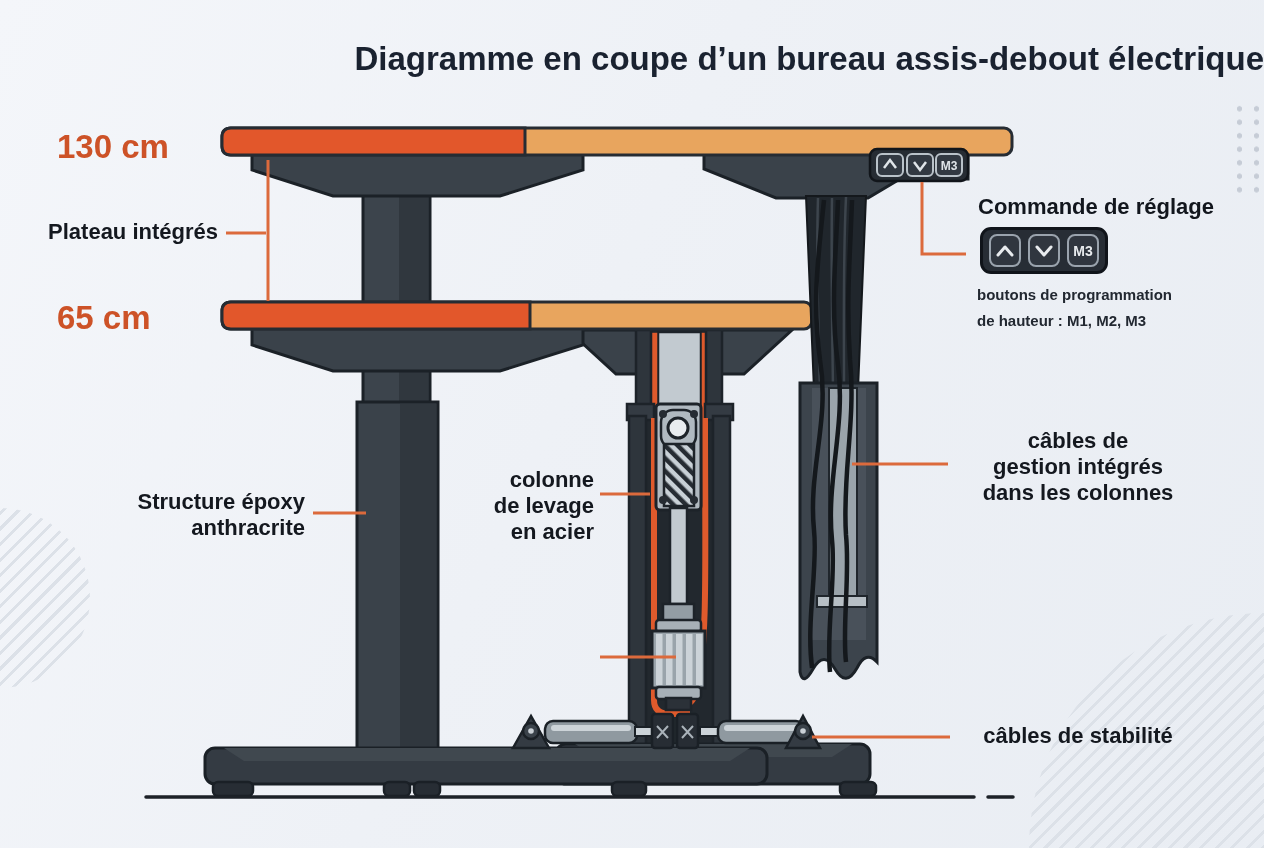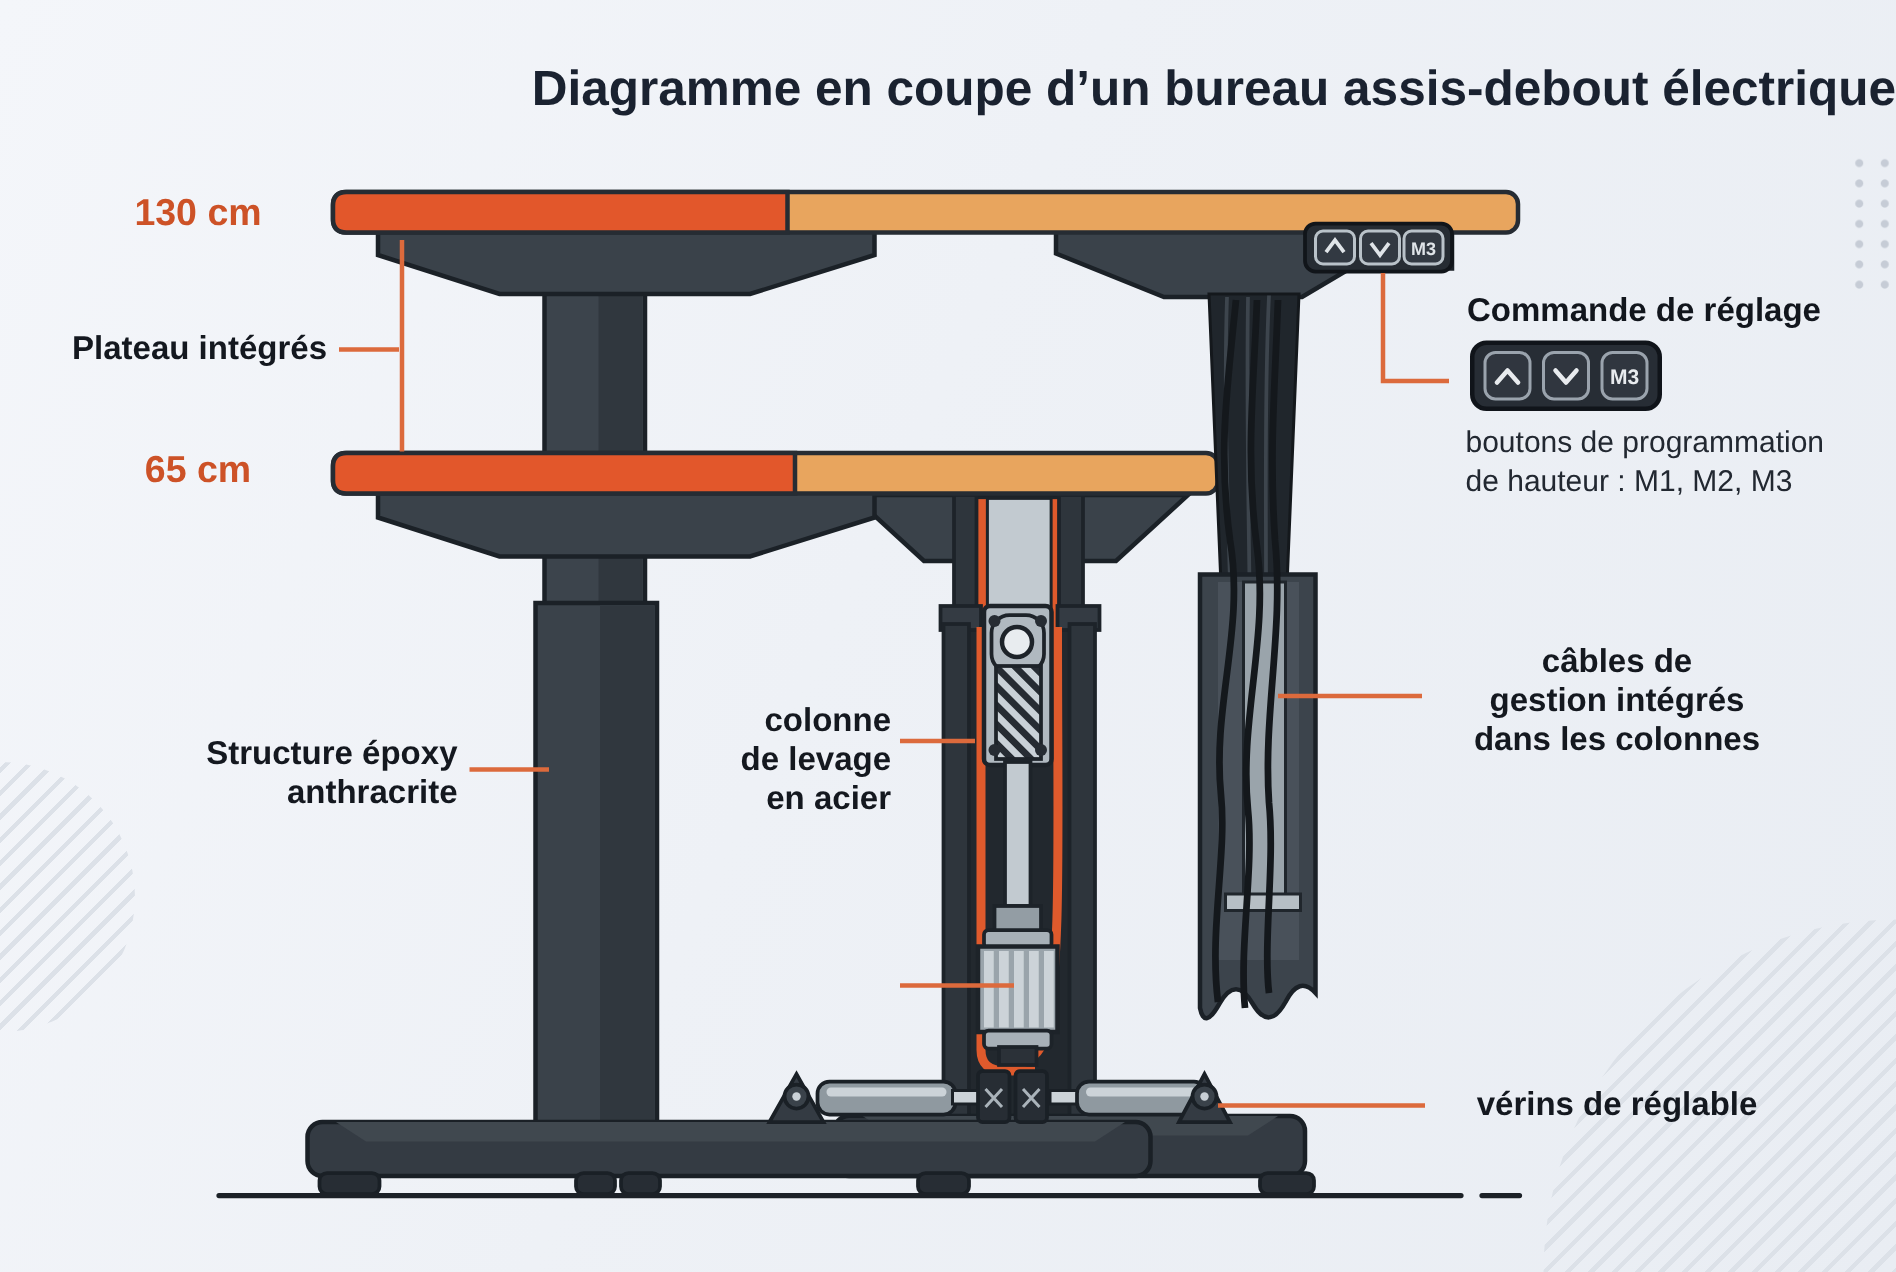--- a/index.html
+++ b/index.html
@@ -13,31 +13,31 @@
   .deco-stripes.left{width:180px;height:180px;left:-90px;top:508px;}
   .deco-stripes.corner{width:470px;height:470px;right:-235px;bottom:-235px;}
   .deco-dots{position:absolute;right:1px;top:102px;width:32px;height:94px;
     background-image:radial-gradient(circle,#c6ccd6 2.3px,rgba(0,0,0,0) 3px);
     background-size:17px 13.5px;}
   .title{position:absolute;top:40px;left:0;width:100%;text-align:right;
     font-size:33px;font-weight:bold;color:#1a2230;}
   .label{position:absolute;color:#14181f;font-weight:bold;font-size:22px;
     line-height:26px;white-space:pre-line;text-align:center;}
   .label.right{text-align:right;}
-  .measure{position:absolute;color:#cd5227;font-weight:bold;font-size:25px;text-align:center;}
+  .measure{position:absolute;color:#cd5227;font-weight:bold;font-size:33px;text-align:left;}
   .cmd-heading{position:absolute;left:978px;top:194px;font-size:22px;font-weight:bold;color:#12161d;text-align:right;}
   .cmd-panel{position:absolute;left:980px;top:227px;width:128px;height:47px;
     background:#272d35;border:3px solid #10141a;border-radius:11px;
     display:flex;align-items:center;justify-content:space-between;
     padding:0 6px;box-sizing:border-box;}
   .cmd-btn{width:32px;height:33px;background:#30363f;border:2px solid #9aa3ad;border-radius:8px;
     display:flex;align-items:center;justify-content:center;
     color:#e8ebee;font-weight:bold;font-size:14px;box-sizing:border-box;}
-  .cmd-caption{position:absolute;left:977px;top:282px;font-size:20px;line-height:26px;
-    color:#222831;white-space:pre-line;font-weight:normal;}
+  .cmd-caption{position:absolute;left:977px;top:282px;font-size:15px;line-height:26px;
+    color:#222831;white-space:pre-line;font-weight:bold;}
   .diagram-svg{position:absolute;left:0;top:0;}
 </style>
 </head>
 <body>
 
 <div class="stage">
 
   <div class="deco-stripes left"></div>
   <div class="deco-stripes corner"></div>
   <div class="deco-dots"></div>
@@ -189,21 +189,21 @@
 
   <div class="label right" style="left:18px;top:219px;width:200px;">Plateau intégrés</div>
   <div class="label right" style="left:55px;top:489px;width:250px;text-align:right;">Structure époxy
 anthracrite</div>
   <div class="label right" style="left:394px;top:467px;width:200px;">colonne
 de levage
 en acier</div>
   <div class="label" style="left:958px;top:428px;width:240px;">câbles de
 gestion intégrés
 dans les colonnes</div>
-  <div class="label" style="left:958px;top:723px;width:240px;">vérins de réglable</div>
+  <div class="label" style="left:958px;top:723px;width:240px;">câbles de stabilité</div>
 
   <div class="cmd-heading">Commande de réglage</div>
   <div class="cmd-panel">
     <div class="cmd-btn">
       <svg width="18" height="12" viewBox="0 0 18 12">
         <polyline points="2,10 9,2 16,10" fill="none" stroke="#e8ebee" stroke-width="3" stroke-linecap="round" stroke-linejoin="round"></polyline>
       </svg>
     </div>
     <div class="cmd-btn">
       <svg width="18" height="12" viewBox="0 0 18 12">

